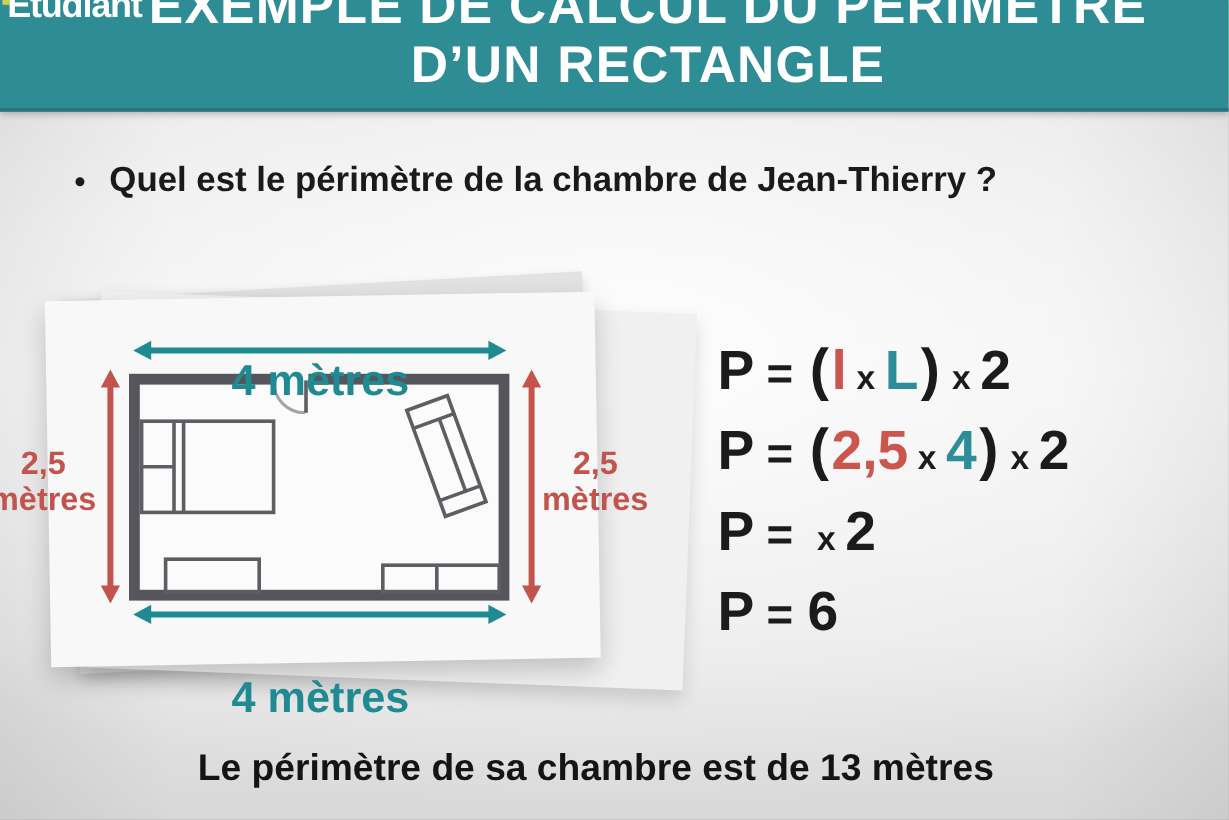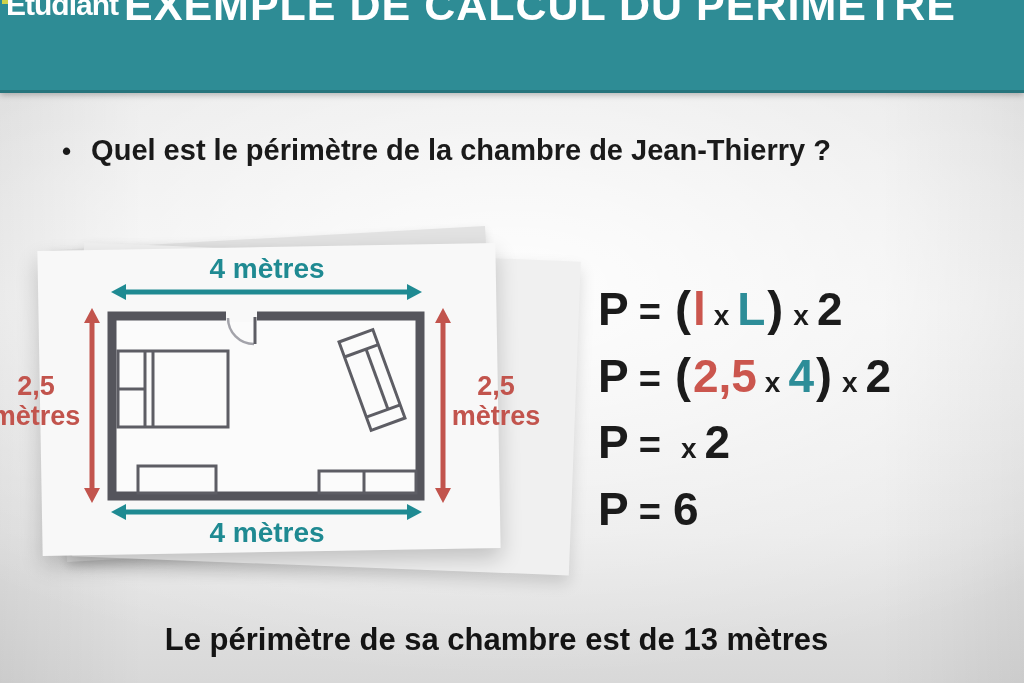--- a/index.html
+++ b/index.html
@@ -31,21 +31,21 @@
   
   .sheet-a{position:absolute;left:58px;top:238px;width:436px;height:312px;background:#e2e2e2;
     transform:rotate(-3.2deg);box-shadow:0 4px 10px rgba(0,0,0,.12);z-index:1;}
   .sheet-b{position:absolute;left:78px;top:252px;width:497px;height:314px;background:#f0f0f0;
     transform:rotate(2.2deg);box-shadow:0 8px 16px rgba(0,0,0,.14);z-index:1;}
   .card{position:absolute;left:40px;top:247px;width:458px;height:305px;background:#f8f8f8;
     transform:rotate(-1deg);box-shadow:0 10px 22px rgba(0,0,0,.20);z-index:2;}
   .plan-svg{position:absolute;left:0;top:230px;width:580px;height:350px;z-index:3;}
   
   .dim{position:absolute;z-index:4;font-weight:700;text-align:center;line-height:30px;}
-  .dim-teal{color:#1f8a92;font-size:28px;}
+  .dim-teal{color:#1f8a92;font-size:36px;margin-top:48px;}
   .dim-red{color:#c2544d;font-size:27px;}
   .dim-top{left:160px;top:254px;width:214px;}
   .dim-bottom{left:160px;top:518px;width:214px;}
   .dim-left{left:-22px;top:371px;width:116px;}
   .dim-right{left:438px;top:371px;width:116px;}
   
   .formulas{position:absolute;left:598px;top:281px;z-index:4;color:#1b1b1b;}
   .f-row{display:flex;align-items:baseline;height:67px;white-space:pre;}
   .tk{font-weight:800;}
   .tk-big{font-size:46px;}
@@ -61,20 +61,21 @@
 </style>
 </head>
 <body>
 
 <div class="stage">
 
   <div class="header">
     <div class="logo-dot"></div>
     <div class="logo">Etudiant</div>
     <div class="title1">EXEMPLE DE CALCUL DU PÉRIMÈTRE</div>
+    <div class="title2">D’UN RECTANGLE</div>
   </div>
 
   <div class="question">
     <span class="q-bullet">•</span>
     <span>Quel est le périmètre de la chambre de Jean-Thierry ?</span>
   </div>
 
   <div class="sheet-a"></div>
   <div class="sheet-b"></div>
   <div class="card"></div>

